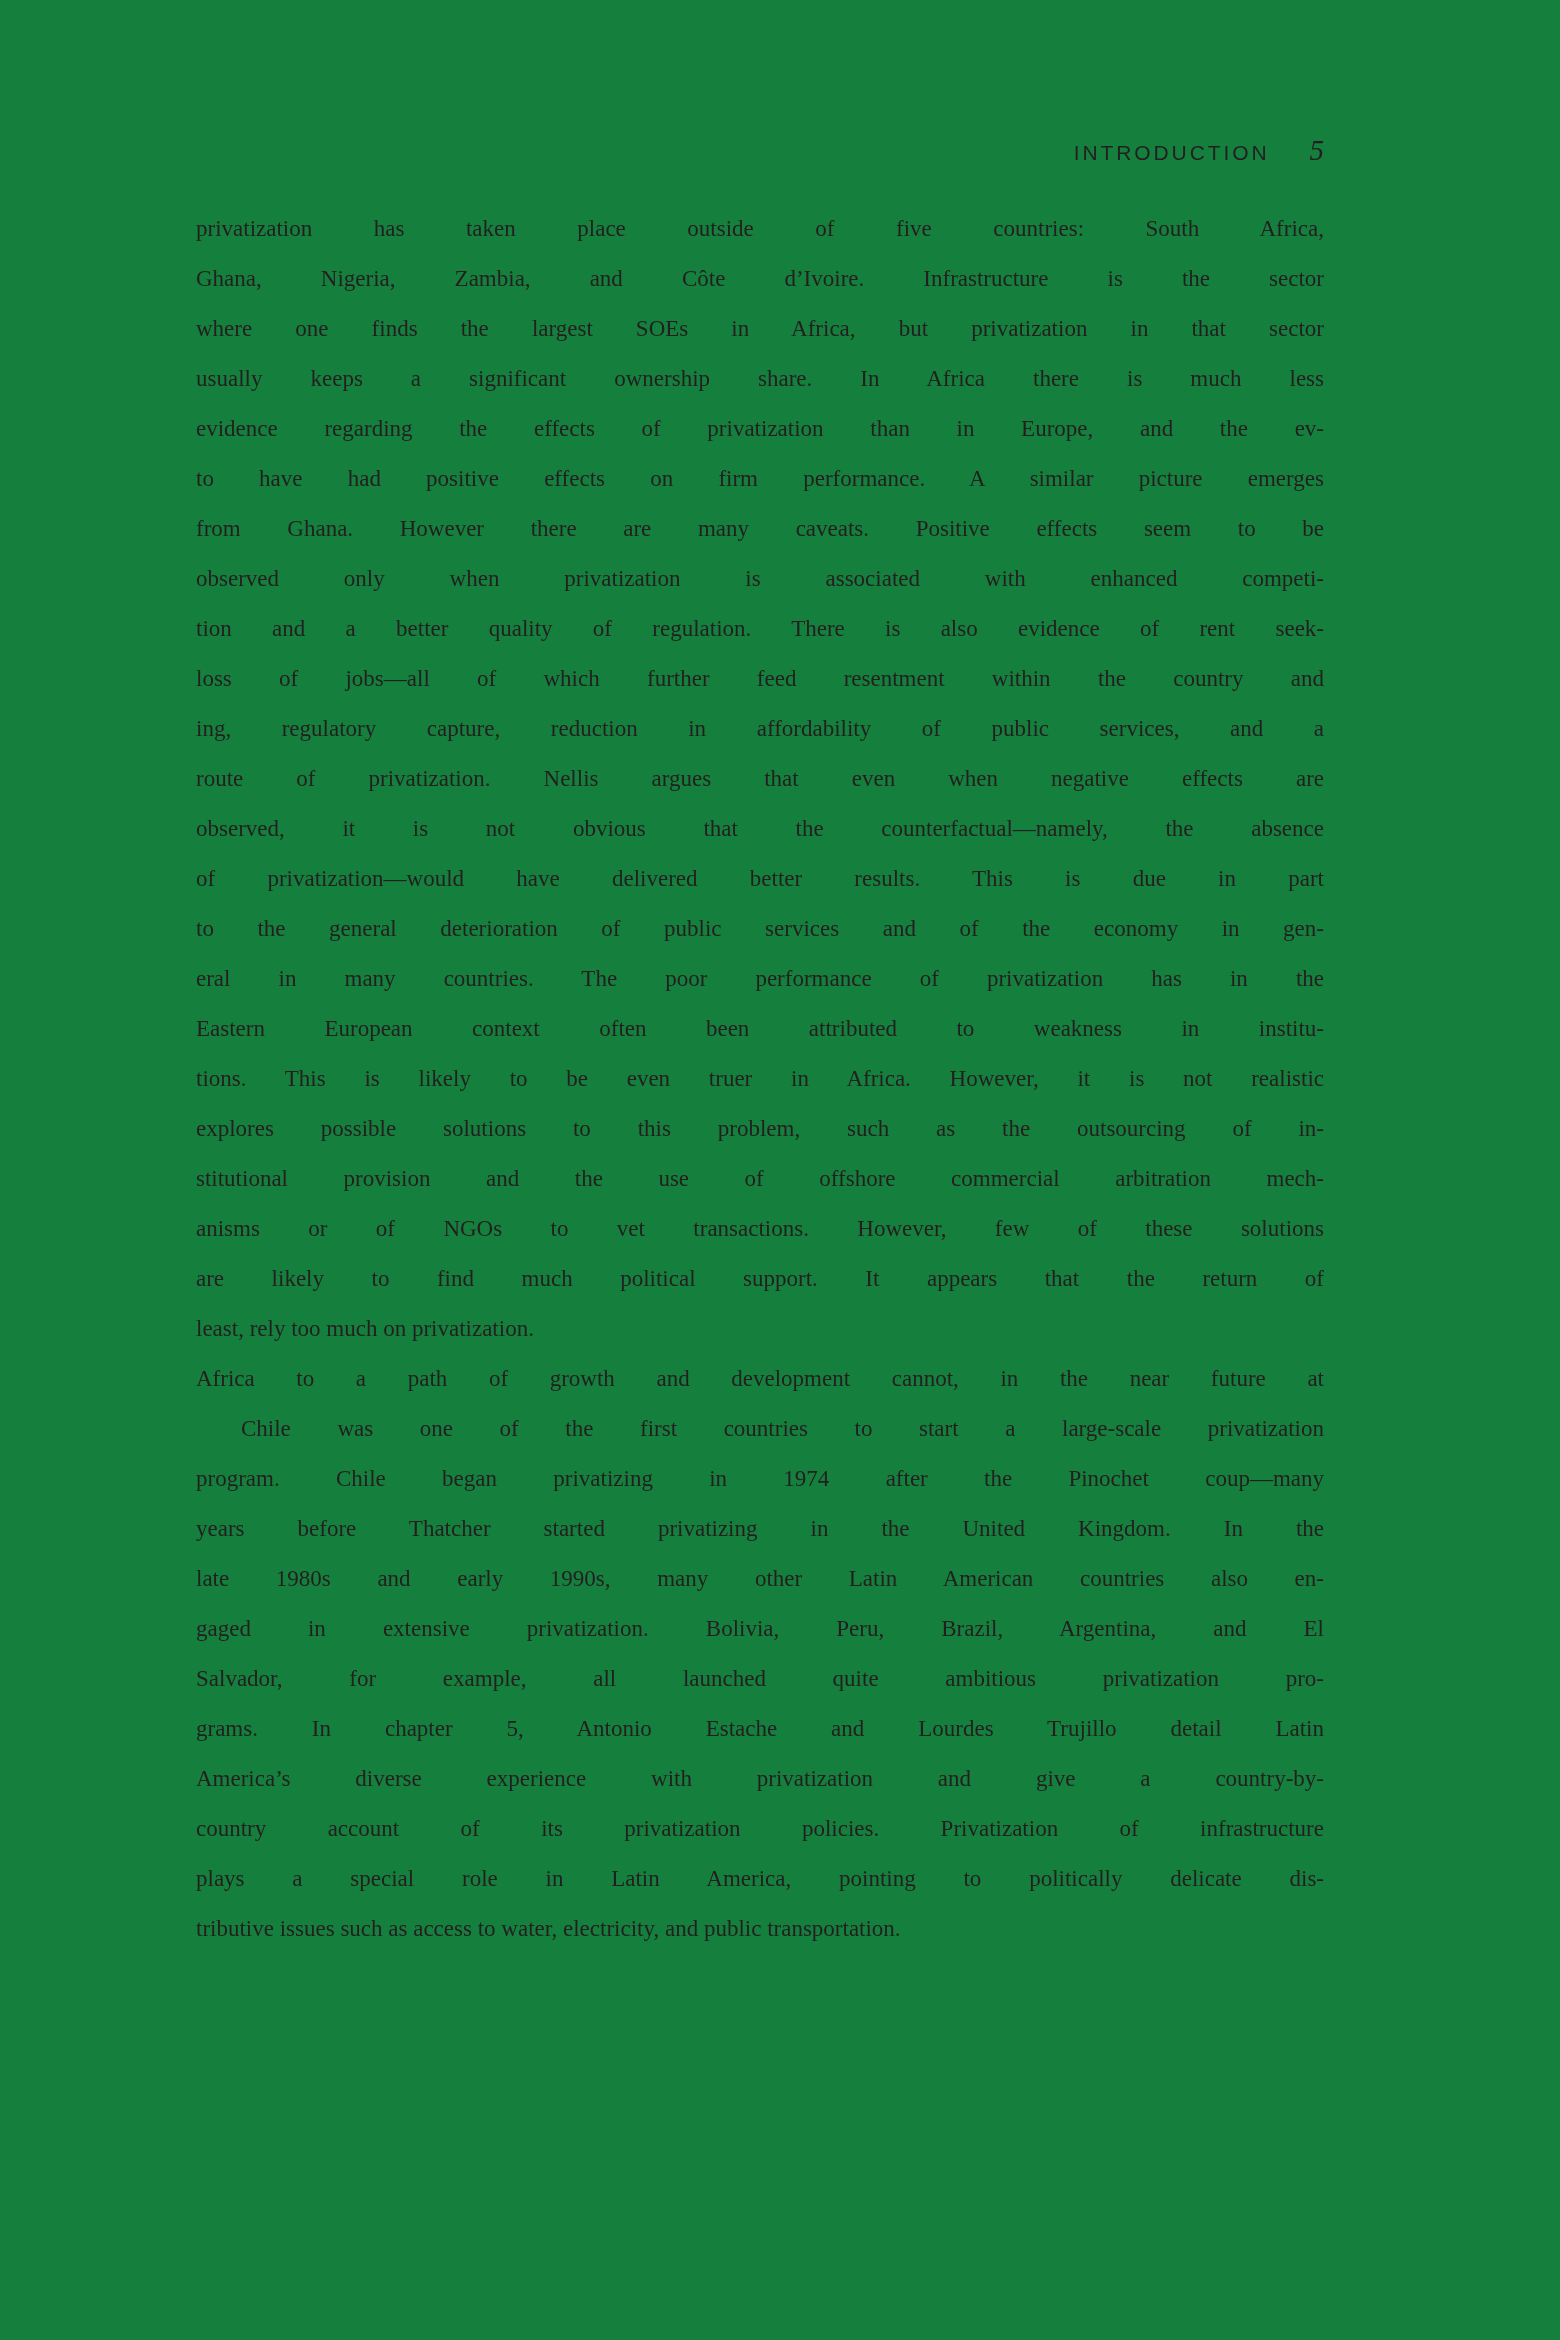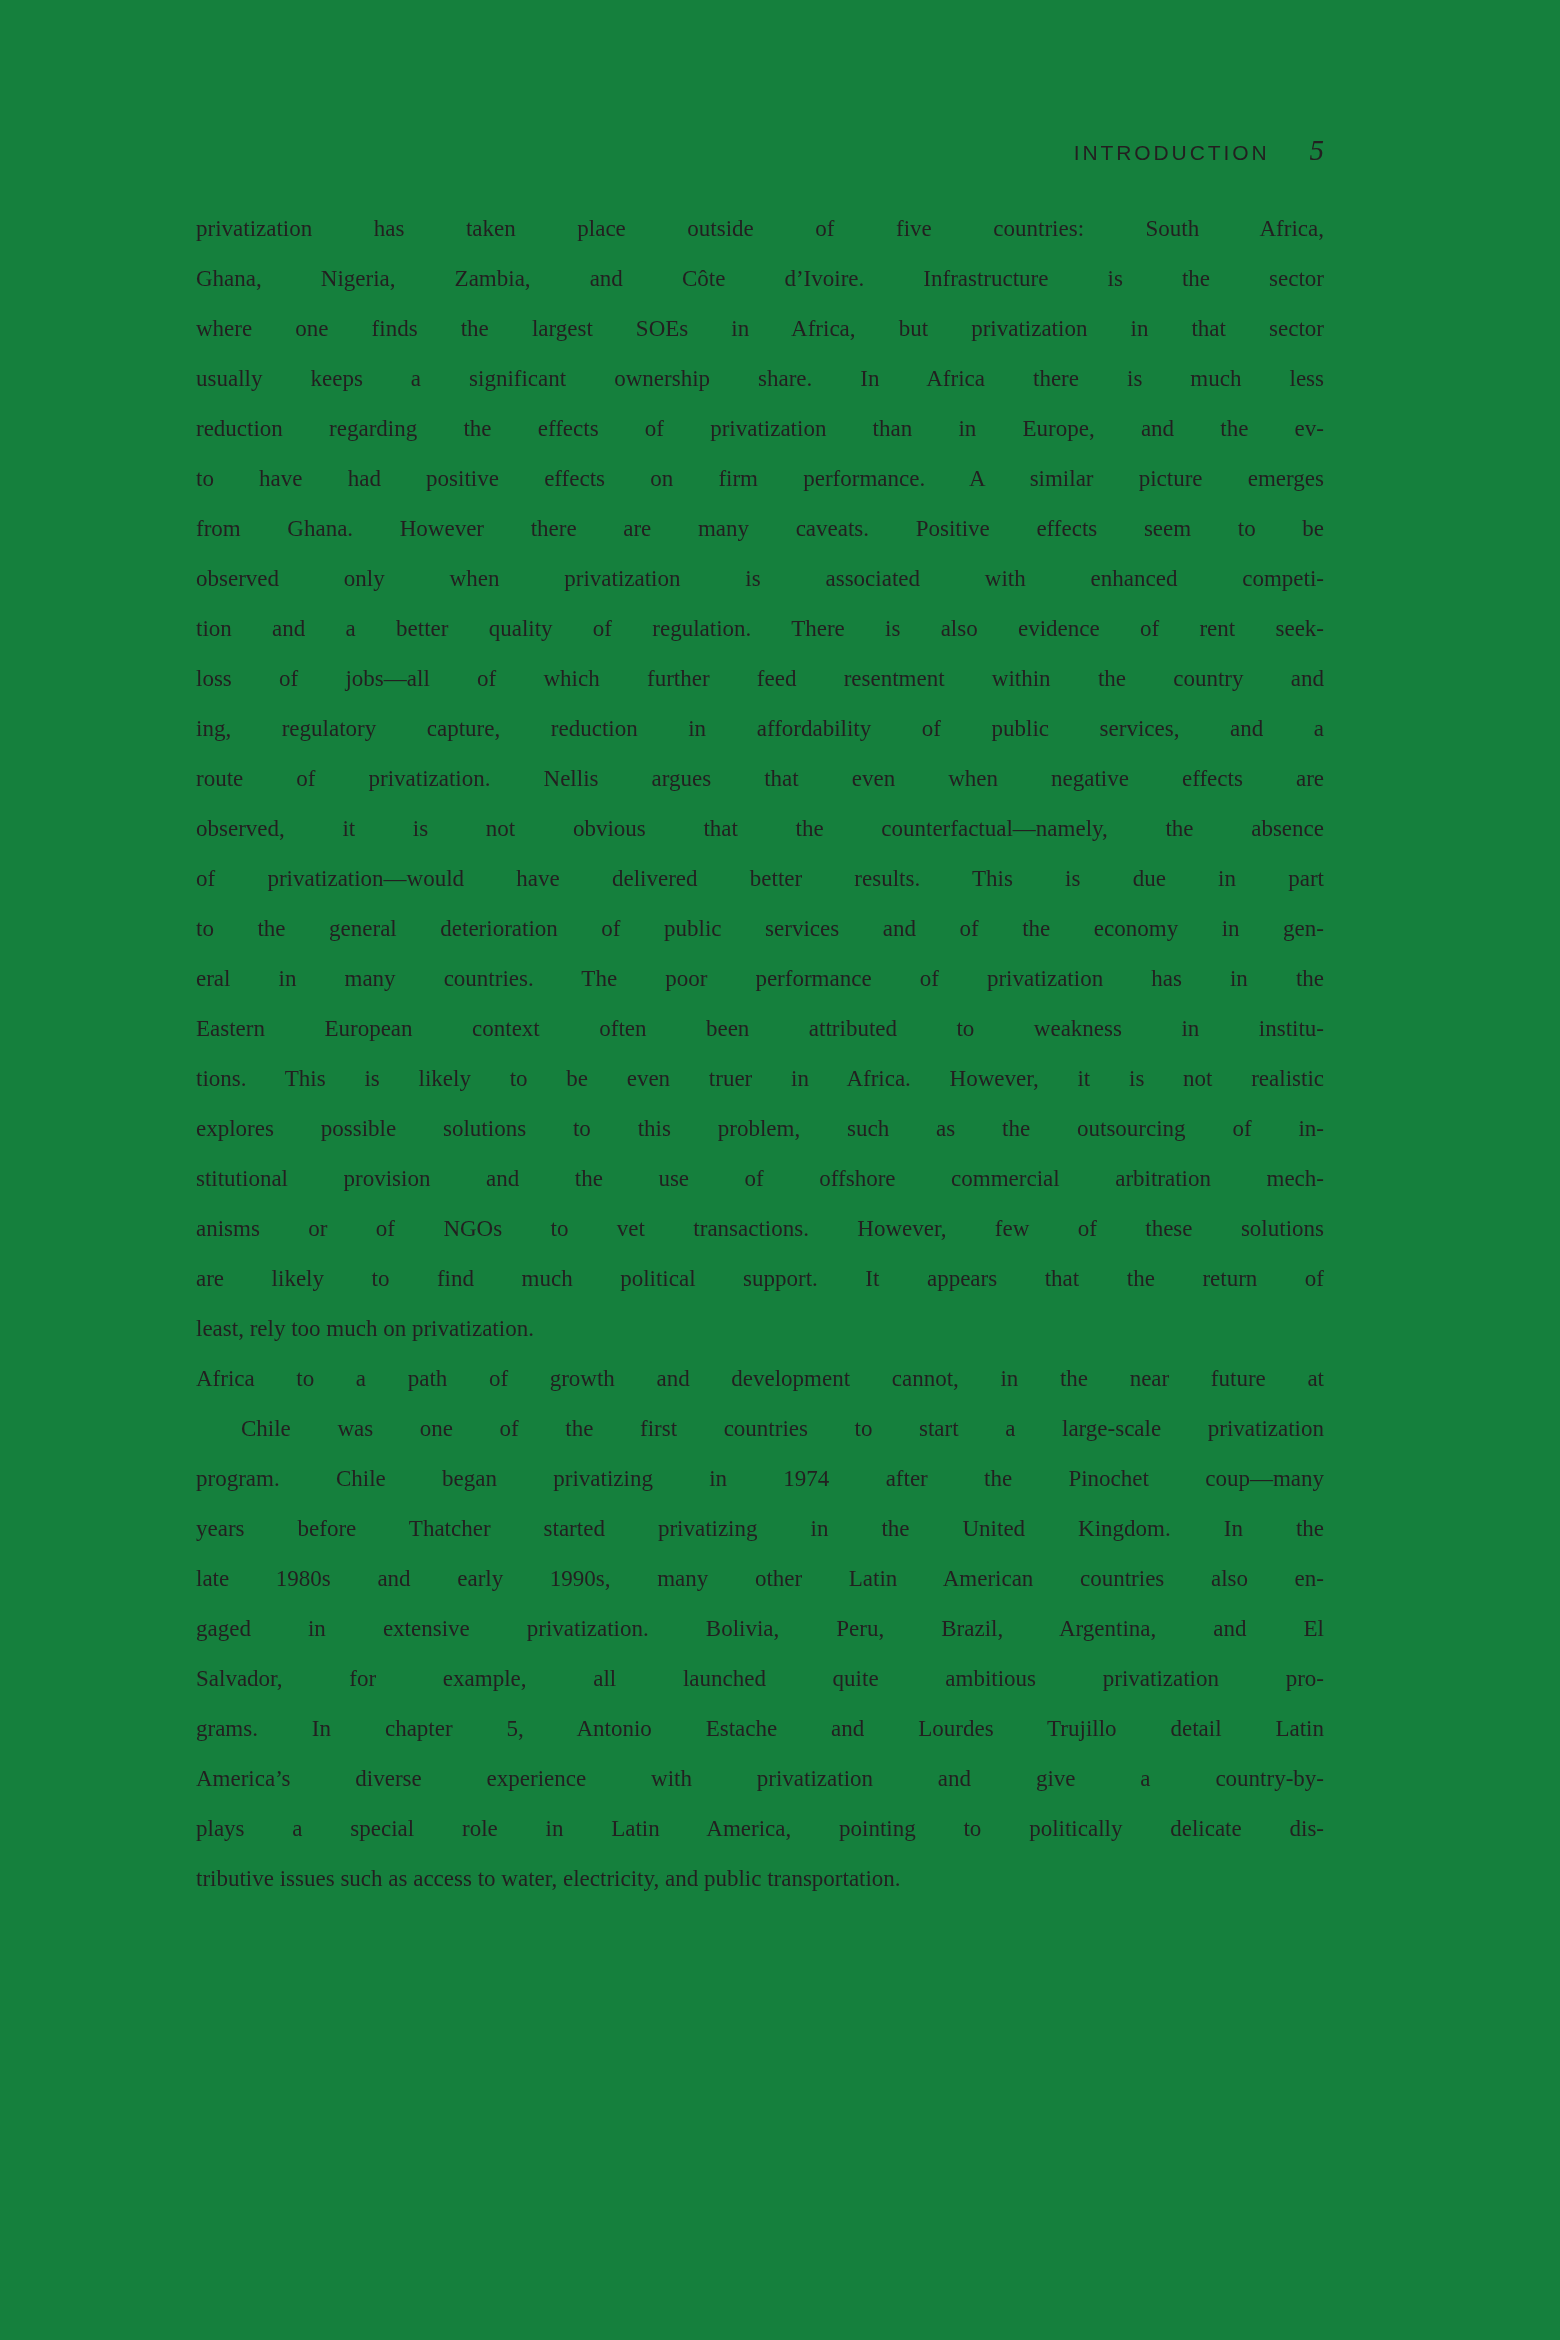--- a/index.html
+++ b/index.html
@@ -36,21 +36,21 @@
     <span class="title">INTRODUCTION</span>
     <span class="num">5</span>
   </div>
 
   <div class="body-text" id="body-text">
       <div class="paragraph">
         <span class="line">privatization has taken place outside of five countries: South Africa,</span>
         <span class="line">Ghana, Nigeria, Zambia, and Côte d’Ivoire. Infrastructure is the sector</span>
         <span class="line">where one finds the largest SOEs in Africa, but privatization in that sector</span>
         <span class="line">usually keeps a significant ownership share. In Africa there is much less</span>
-        <span class="line">reduction regarding the effects of privatization than in Europe, and the ev-</span>
+        <span class="line">evidence regarding the effects of privatization than in Europe, and the ev-</span>
         <span class="line">to have had positive effects on firm performance. A similar picture emerges</span>
         <span class="line">from Ghana. However there are many caveats. Positive effects seem to be</span>
         <span class="line">observed only when privatization is associated with enhanced competi-</span>
         <span class="line">tion and a better quality of regulation. There is also evidence of rent seek-</span>
         <span class="line">loss of jobs—all of which further feed resentment within the country and</span>
         <span class="line">ing, regulatory capture, reduction in affordability of public services, and a</span>
         <span class="line">route of privatization. Nellis argues that even when negative effects are</span>
         <span class="line">observed, it is not obvious that the counterfactual—namely, the absence</span>
         <span class="line">of privatization—would have delivered better results. This is due in part</span>
         <span class="line">to the general deterioration of public services and of the economy in gen-</span>
@@ -66,18 +66,19 @@
       </div>
       <div class="paragraph">
         <span class="line indent">Chile was one of the first countries to start a large-scale privatization</span>
         <span class="line">program. Chile began privatizing in 1974 after the Pinochet coup—many</span>
         <span class="line">years before Thatcher started privatizing in the United Kingdom. In the</span>
         <span class="line">late 1980s and early 1990s, many other Latin American countries also en-</span>
         <span class="line">gaged in extensive privatization. Bolivia, Peru, Brazil, Argentina, and El</span>
         <span class="line">Salvador, for example, all launched quite ambitious privatization pro-</span>
         <span class="line">grams. In chapter 5, Antonio Estache and Lourdes Trujillo detail Latin</span>
         <span class="line">America’s diverse experience with privatization and give a country-by-</span>
+        <span class="line">country account of its privatization policies. Privatization of infrastructure</span>
         <span class="line">plays a special role in Latin America, pointing to politically delicate dis-</span>
         <span class="line last">tributive issues such as access to water, electricity, and public transportation.</span>
       </div>
     </div>
 </div>
 
 
 </body></html>

